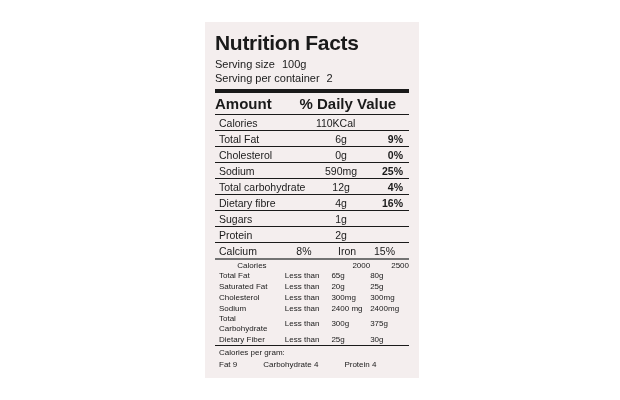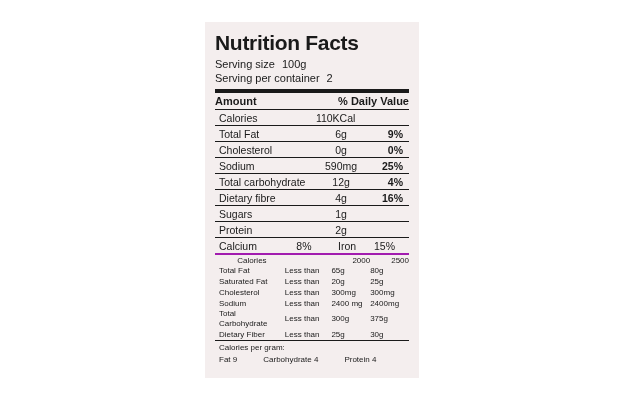--- a/index.html
+++ b/index.html
@@ -49,37 +49,37 @@
     border-top:1px solid #1a1a1a;
     margin:0;
   }
   table{
     width:100%;
     border-collapse:collapse;
     font-size:10.5px;
   }
   .amount-row td{
     font-weight:bold;
-    font-size:11px;
+    font-size:15px;
     padding:2px 0 2px 0;
   }
-  .amount-row td.r{text-align:right;}
+  .amount-row td.r{text-align:center;}
   .nutri td{
     padding:1.5px 0 1.5px 0;
     border-bottom:1px solid #1a1a1a;
     vertical-align:bottom;
   }
   .nutri tr:first-child td{border-top:1px solid #1a1a1a;}
   .nutri td.name{padding-left:4px;width:52%;}
   .nutri td.amt{text-align:center;width:26%;}
   .nutri td.dv{text-align:right;width:22%;padding-right:6px;font-weight:bold;}
   .calrow td.amt{text-align:left;}
   .ci-row td{
     padding:1.5px 0;
-    border-bottom:2px solid #a21caf;
+    border-bottom:2px solid #737373;
     margin-left:12px;
   }
   .ci-row td.l{padding-left:4px;}
   .ci-row td.c{text-align:right;padding-right:10px;}
   .ci-row td.r{text-align:center;padding-right:6px;}
   .footnote{
     font-size:9px;
     line-height:1.32;
     padding:3px 2px 2px 2px;
   }

